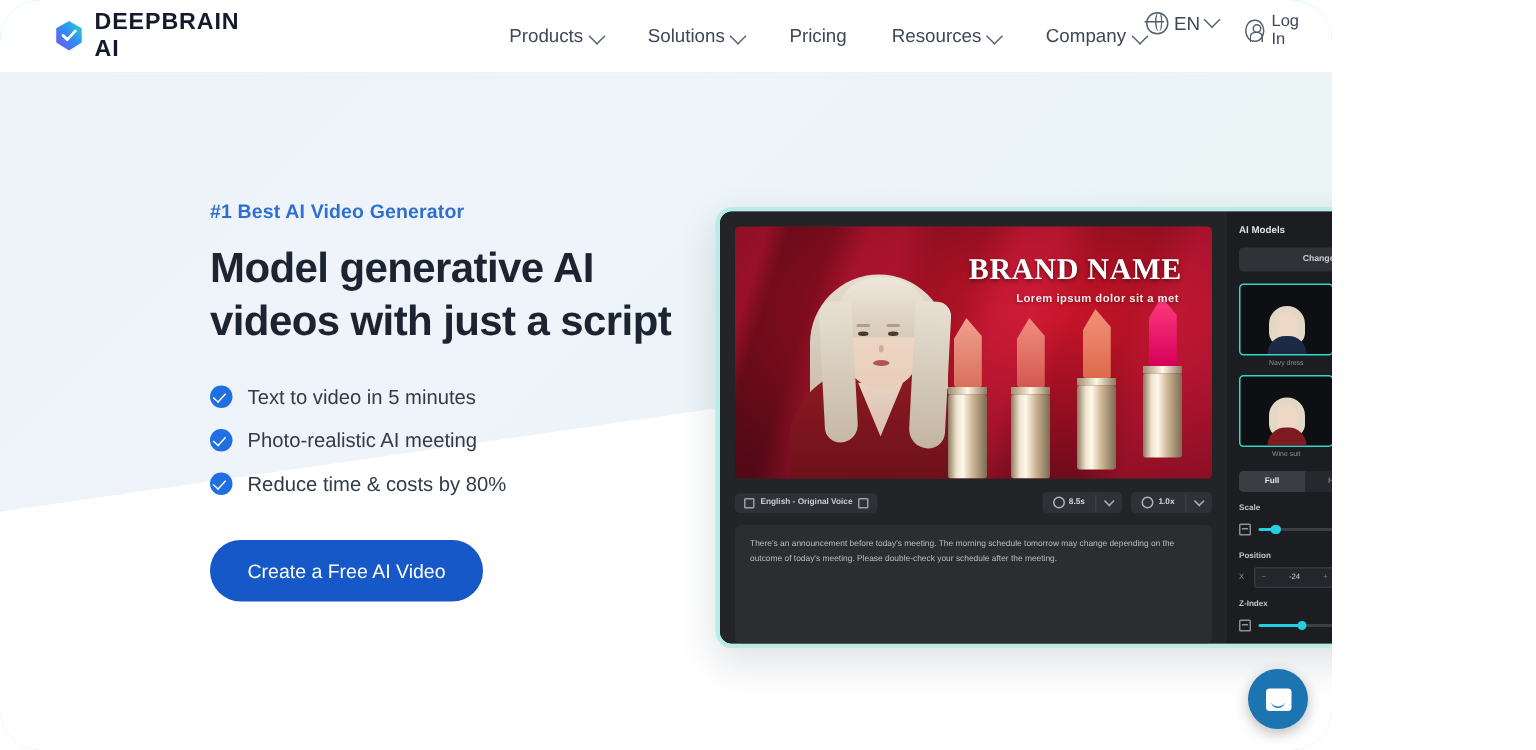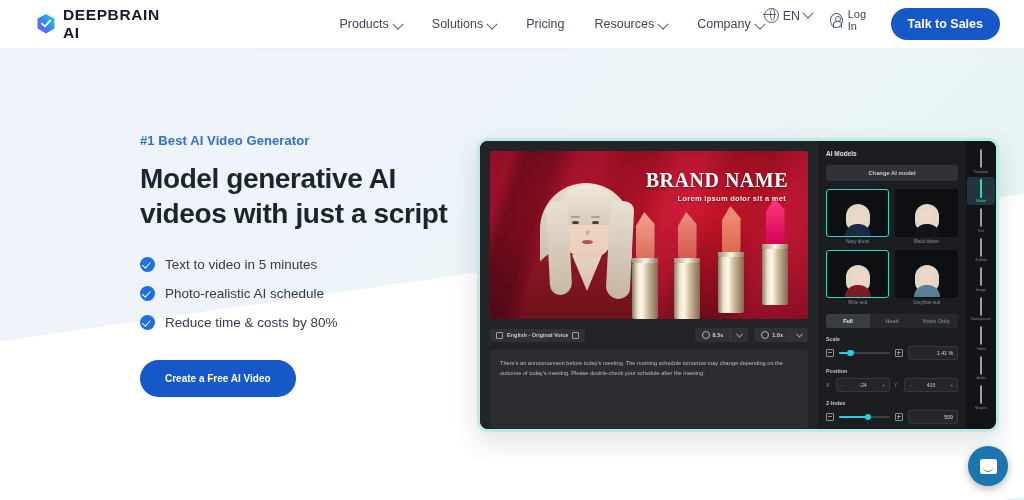--- a/index.html
+++ b/index.html
@@ -2,21 +2,21 @@
 <html><head>
 <meta charset="utf-8">
 <style>
   html,body{margin:0;padding:0;}
   body{
     width:1024px;height:500px;overflow:hidden;
     font-family:"Liberation Sans", sans-serif;
     background:#ffffff;
     -webkit-font-smoothing:antialiased;
   }
-  .page{position:relative;width:1024px;height:500px;overflow:hidden;background:#5eead4;}
+  .page{position:relative;width:888px;height:500px;overflow:hidden;background:#5eead4;border-radius:27px;}
 
   
   .hero-bg{
     position:absolute;left:0;top:48px;width:1024px;height:452px;
     background:linear-gradient(135deg,#eef3fa 0%,#eef4fa 35%,#e9f5f4 70%,#e4f4f2 100%);
   }
   .hero-wedge{
     position:absolute;left:-40px;bottom:-150px;width:1200px;height:300px;
     background:#ffffff;
     transform:rotate(-8.2deg);
@@ -69,21 +69,21 @@
   .check{
     width:15px;height:15px;border-radius:50%;background:#1f6fe0;position:relative;flex:none;
   }
   .check:after{
     content:"";position:absolute;left:4.3px;top:3.3px;width:3.5px;height:6.5px;
     border-right:1.7px solid #fff;border-bottom:1.7px solid #fff;transform:rotate(42deg);
   }
   .feature-text{font-size:13.5px;color:#313b49;}
   .btn-free{
     margin-top:30px;display:inline-block;background:#1658c8;color:#fff;
-    font-size:10px;font-weight:700;padding:13px 25px;border-radius:24px;border:none;cursor:pointer;
+    font-size:13px;font-weight:400;padding:13px 25px;border-radius:24px;border:none;cursor:pointer;
   }
   .nocard{margin-top:14px;display:flex;align-items:center;gap:8px;font-size:11.5px;color:#515b69;}
   .card-ic{width:15px;height:11px;border:1.4px solid #5b6472;border-radius:2px;position:relative;flex:none;}
   .card-ic:before{content:"";position:absolute;left:0;top:2px;width:100%;height:1.4px;background:#5b6472;}
   .card-ic:after{content:"";position:absolute;left:1.6px;top:5.5px;width:4px;height:1.8px;background:#5b6472;}
 
   
   .mock{
     position:absolute;left:477px;top:138px;width:516px;height:288px;z-index:6;
     background:#1b1d21;border-radius:11px;
@@ -297,21 +297,21 @@
       <div>videos with just a script</div>
     </div>
 
     <div class="features">
       <div class="feature">
         <span class="check"></span>
         <span class="feature-text">Text to video in 5 minutes</span>
       </div>
       <div class="feature">
         <span class="check"></span>
-        <span class="feature-text">Photo-realistic AI schedule</span>
+        <span class="feature-text">Photo-realistic AI meeting</span>
       </div>
       <div class="feature">
         <span class="check"></span>
         <span class="feature-text">Reduce time &amp; costs by 80%</span>
       </div>
     </div>
 
     <button class="btn-free">Create a Free AI Video</button>
 
   </div>

